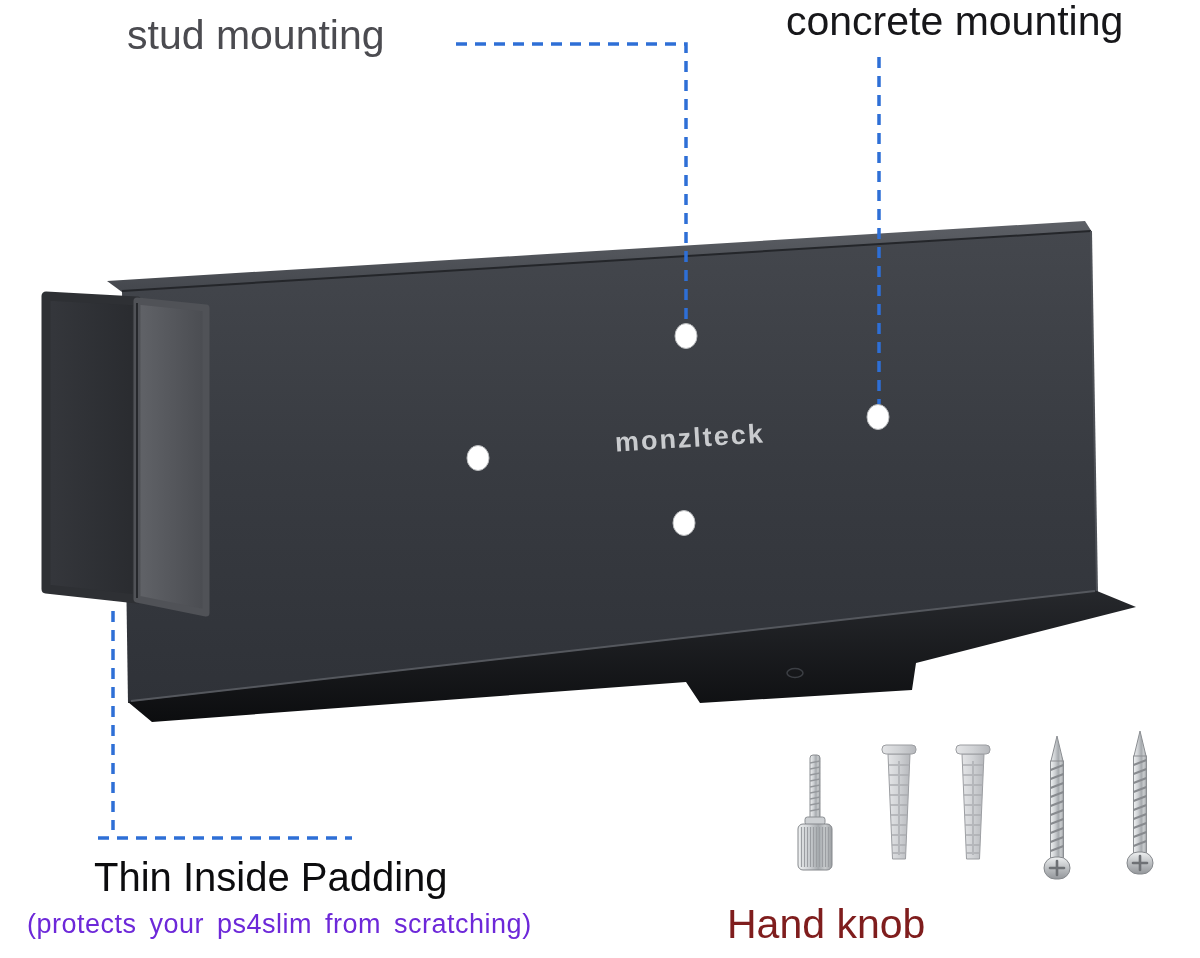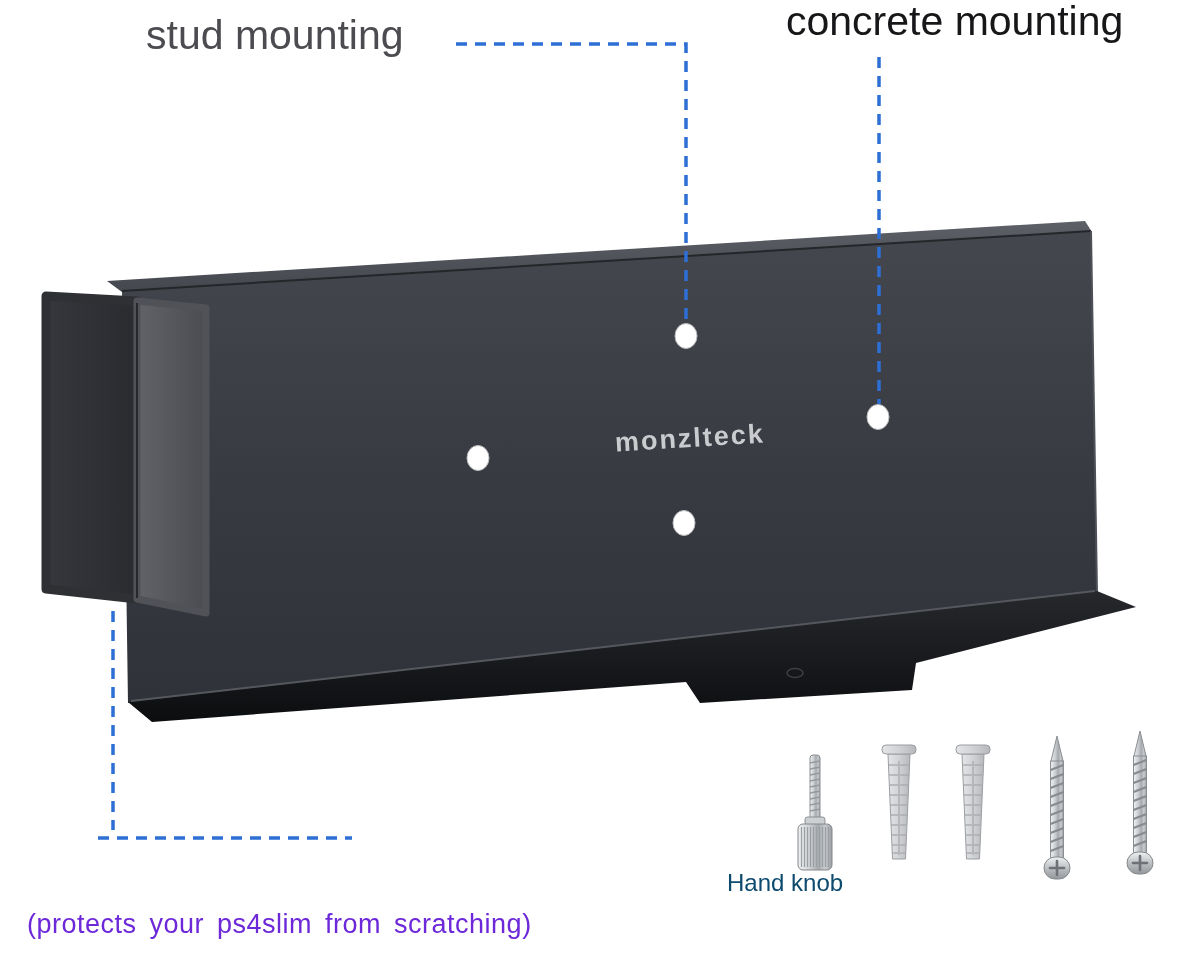--- a/index.html
+++ b/index.html
@@ -5,25 +5,25 @@
   html,body{margin:0;padding:0;background:#ffffff;}
   .stage{
     position:relative;
     width:1200px;height:958px;
     background:#ffffff;
     overflow:hidden;
     font-family:"Liberation Sans", sans-serif;
   }
   .art{position:absolute;left:0;top:0;}
   .label{position:absolute;white-space:nowrap;line-height:1.15;}
-  .label-stud{left:127px;top:12px;font-size:41px;color:#4b4b50;margin-left:19px;}
+  .label-stud{left:127px;top:12px;font-size:41px;color:#4b4b50;}
   .label-concrete{left:786px;top:-2px;font-size:41px;color:#17171a;}
   .label-padding{left:94px;top:854px;font-size:40px;color:#0c0c0e;}
   .label-padding-note{left:27px;top:909px;font-size:27px;color:#6d28d9;letter-spacing:.5px;word-spacing:5px;}
-  .label-handknob{left:727px;top:869px;font-size:24px;color:#0c4a6e;}
+  .label-handknob{left:727px;top:901px;font-size:41px;color:#7f1d1d;}
 </style>
 </head>
 <body>
 
 <div class="stage">
 
   <svg class="art" width="1200" height="958" viewBox="0 0 1200 958">
     <defs>
       <linearGradient id="gPlate" x1="0" y1="0" x2="0" y2="1">
         <stop offset="0" stop-color="#44474d"></stop>
@@ -167,15 +167,16 @@
       </g>
       <use href="#anchor" x="899" y="745"></use>
       <use href="#anchor" x="973" y="745"></use>
       <use href="#screw" x="1057" y="736"></use>
       <use href="#screw" x="1140" y="731"></use>
     </g>
   </svg>
 
   <div class="label label-stud">stud mounting</div>
   <div class="label label-concrete">concrete mounting</div>
+  <div class="label label-padding">Thin Inside Padding</div>
   <div class="label label-padding-note">(protects your ps4slim from scratching)</div>
   <div class="label label-handknob">Hand knob</div>
 </div>
 
 </body></html>

